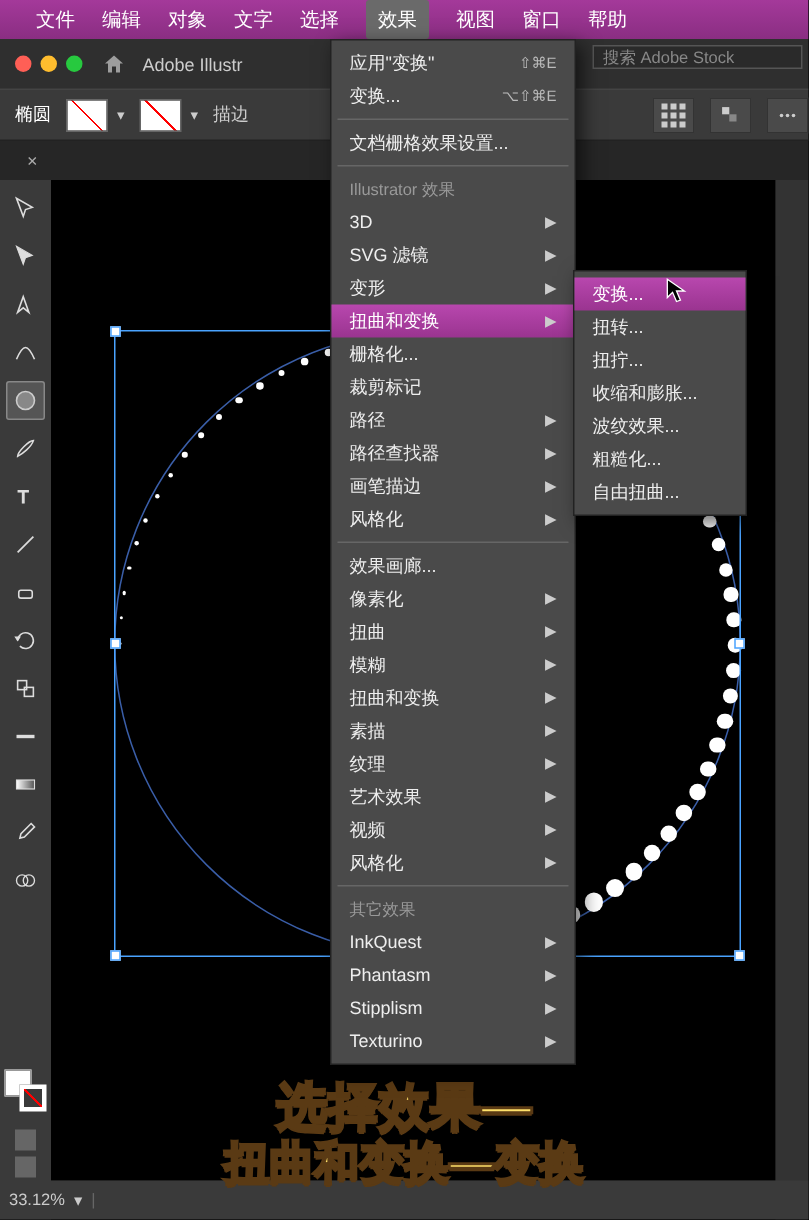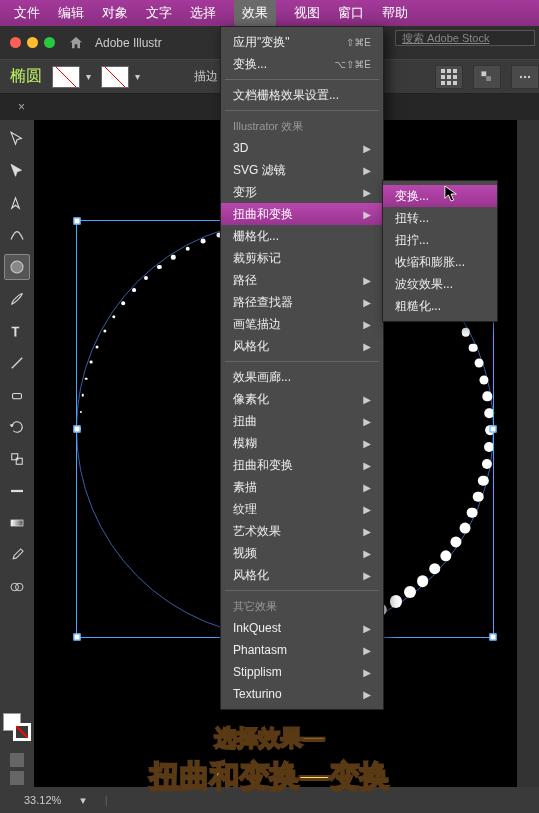--- a/index.html
+++ b/index.html
@@ -10,21 +10,21 @@
     overflow: hidden;
     color: #ddd;
     font-size: 12px;
   }
 
   
   .menubar {
     height: 26px;
     background: linear-gradient(#a4399a, #8a2e82);
     display: flex; align-items: center;
-    padding-left: 14px;
+    padding-left: 24px;
   }
   .menubar span {
     color: #fff; font-size: 13px;
     margin-right: 18px;
     cursor: default;
   }
   .menubar span.open { background: #6a6a6a; padding: 4px 8px; border-radius: 2px; }
 
   
   .winbar {
@@ -44,29 +44,29 @@
   .homeicon svg { width: 16px; height: 16px; fill: #ccc; }
   .appname { color: #ccc; font-size: 12px; }
 
   
   .propbar {
     height: 34px; background: #3a3a3a;
     display: flex; align-items: center;
     padding-left: 10px; gap: 10px;
     border-bottom: 1px solid #222;
   }
-  .propbar .shape { color: #bef264; font-size: 16px; }
+  .propbar .shape { color: #ffffff; font-size: 12px; }
   .swatch {
     width: 28px; height: 22px;
     background: linear-gradient(45deg,#fff 48%, #f00 48%, #f00 52%, #fff 52%);
     border: 1px solid #666;
     position: relative;
   }
   .dropdown-caret { color: #ccc; font-size: 10px; margin-left: -4px; }
-  .propbar .lbl { color: #ccc; font-size: 12px; margin-left: 44px; }
+  .propbar .lbl { color: #ccc; font-size: 12px; }
   .propbar .iconbox {
     width: 28px; height: 24px; background: #4a4a4a;
     display: flex; align-items: center; justify-content: center;
     border: 1px solid #333;
   }
   .propbar .gridicon { display: grid; grid-template-columns: repeat(3,4px); grid-gap: 2px; }
   .propbar .gridicon i { width: 4px; height: 4px; background: #ccc; display: block; }
 
   
   .doctab {
@@ -183,45 +183,45 @@
     position: absolute; top: 185px; left: 444px; z-index: 70;
     width: 14px; height: 18px;
   }
 
   
   .search {
     position: absolute; right: 4px; top: 30px;
     height: 16px; width: 140px;
     background: #2a2a2a; border: 1px solid #555;
     color: #888; font-size: 11px;
-    padding-left: 6px; display: flex; align-items: center; text-decoration: underline;
+    padding-left: 6px; display: flex; align-items: center;
   }
 
   
   .statusbar {
     position: absolute; left: 0; right: 0; bottom: 0; height: 26px;
     background: #3a3a3a; display: flex; align-items: center;
-    padding-left: 24px; gap: 19px;
+    padding-left: 6px; gap: 6px;
     color: #ccc; font-size: 11px;
   }
   .statusbar .sep { color: #666; }
 
   
   .caption {
     position: absolute; left: 0; right: 0; bottom: 18px;
     text-align: center;
     font-size: 30px; font-weight: 700;
     line-height: 38px;
     color: #ffe26b;
     -webkit-text-stroke: 2px #5a3a14;
     text-shadow: 0 2px 0 #5a3a14;
     pointer-events: none;
     z-index: 40;
   }
-  .caption div:first-child { font-size: 22px; }
+  .caption div:first-child { font-size: 34px; }
 </style>
 </head>
 <body>
 
 <div class="menubar">
   <span>文件</span>
   <span>编辑</span>
   <span>对象</span>
   <span>文字</span>
   <span>选择</span>
@@ -584,20 +584,21 @@
     </div>
 </div>
 
 <div class="submenu" id="submenu">
     <div class="item hl">变换...</div>
     <div class="item">扭转...</div>
     <div class="item">扭拧...</div>
     <div class="item">收缩和膨胀...</div>
     <div class="item">波纹效果...</div>
     <div class="item">粗糙化...</div>
+    <div class="item">自由扭曲...</div>
   </div>
 
 <svg class="cursor" viewBox="0 0 16 20">
   <path d="M1 1l0 14 4-4 3 7 3-1-3-7 6 0z" fill="#000" stroke="#fff" stroke-width="1"></path>
 </svg>
 
 <div class="caption">
   <div>选择效果—</div>
   <div>扭曲和变换—变换</div>
 </div>

